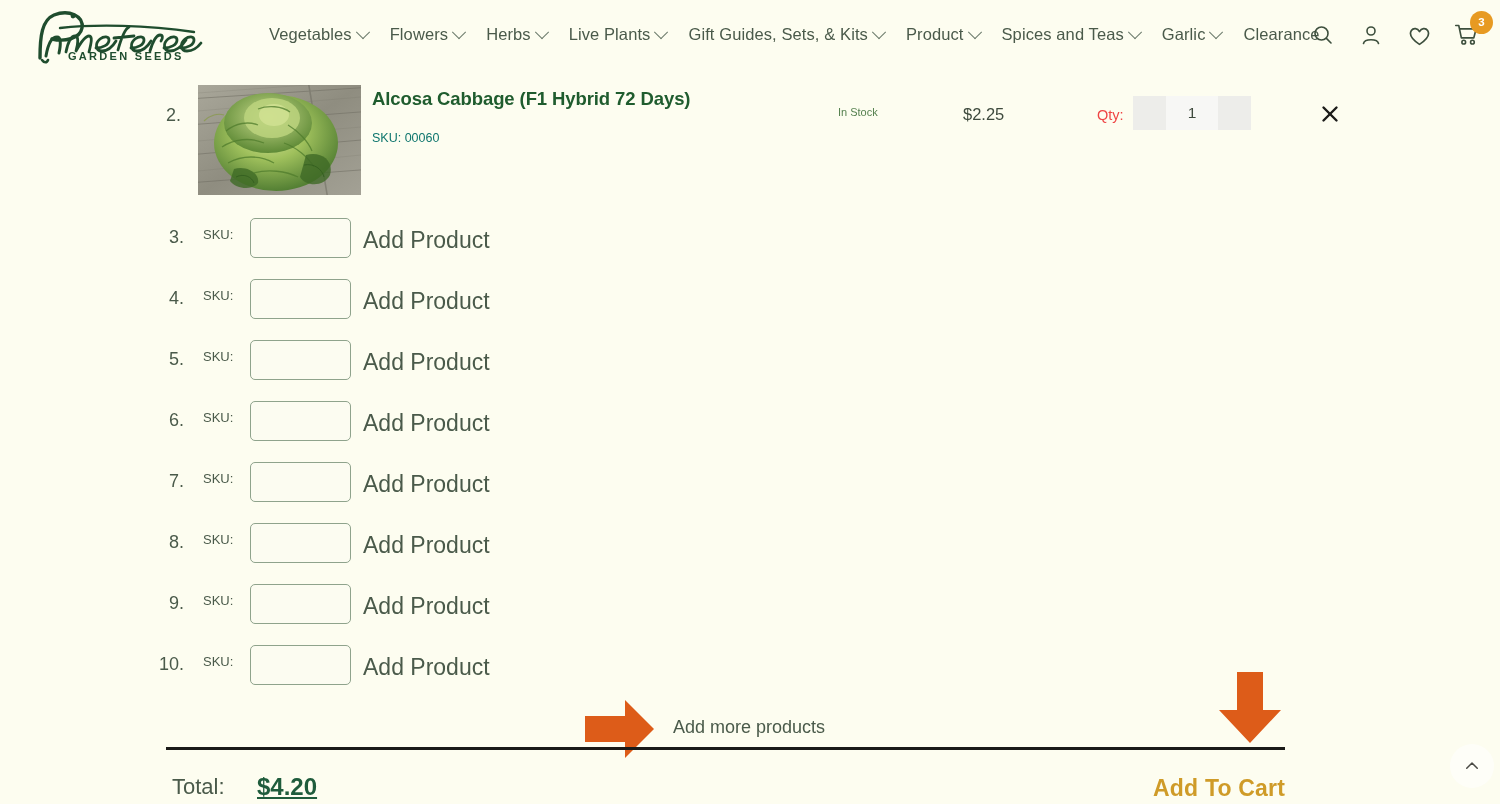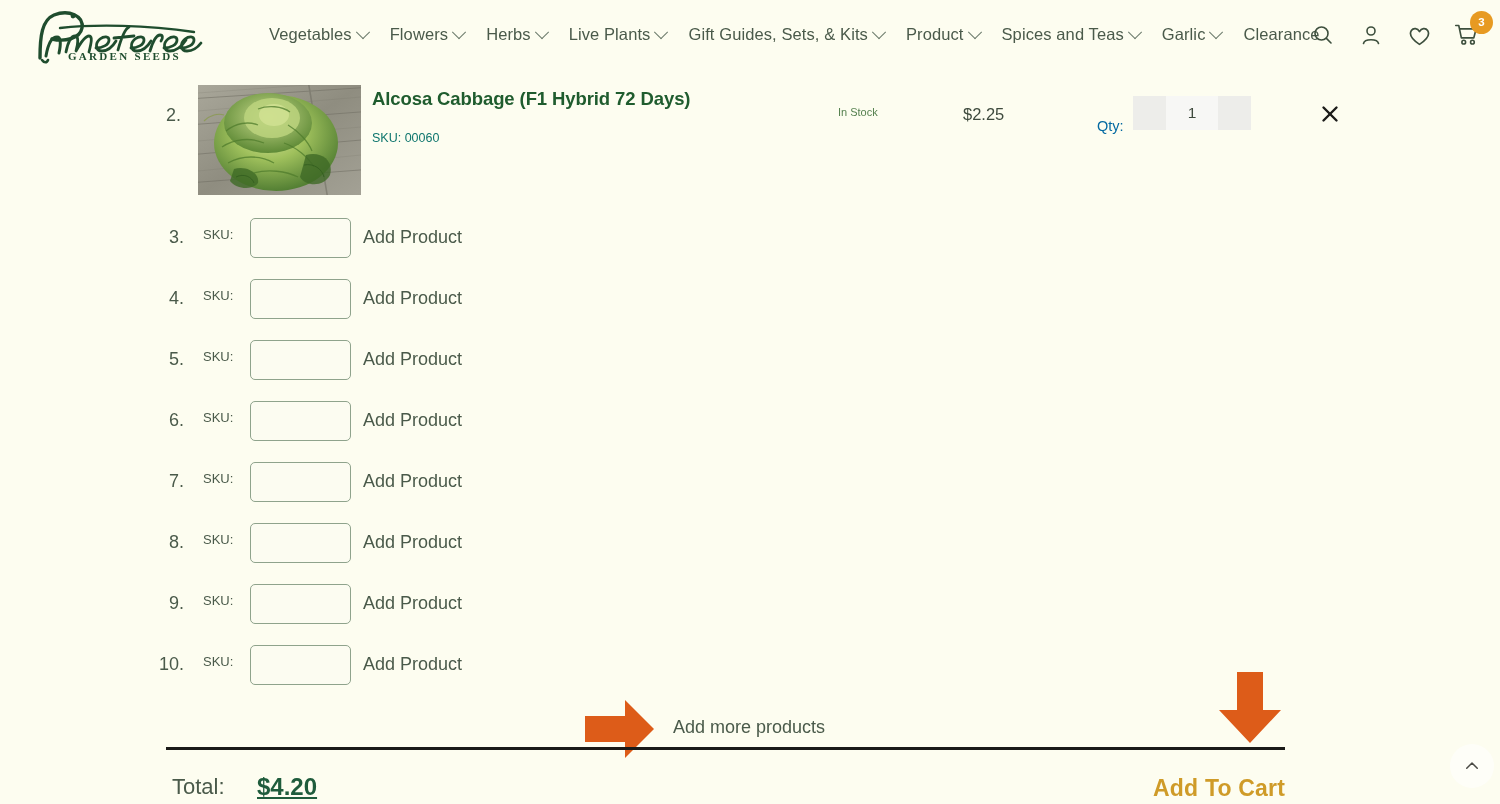--- a/index.html
+++ b/index.html
@@ -32,21 +32,21 @@
     left: 26px;
     top: 6px;
     width: 190px;
     height: 64px;
   }
   .brand svg { display:block; }
   .brand-sub {
     position: absolute;
     left: 42px;
     top: 44px;
-    font-family: Liberation Serif, serif;
+    font-family: Liberation Sans, sans-serif;
     font-size: 11px;
     letter-spacing: 2.3px;
     font-weight: 700;
     color: #1f4d2e;
   }
 
   .main-nav {
     position: absolute;
     left: 258px;
     top: 25px;
@@ -152,23 +152,23 @@
     color: #55804f;
   }
   .prod-price {
     position: absolute;
     left: 963px; top: 29px;
     font-size: 16.5px;
     color: #3e4a3d;
   }
   .qty-label {
     position: absolute;
-    left: 1097px; top: 42px;
+    left: 1097px; top: 31px;
     font-size: 14.5px;
-    color: #0369a1;
+    color: #ef4444;
   }
   .qty-stepper {
     position: absolute;
     left: 1133px; top: 20px;
     width: 118px; height: 34px;
     background: #ededea;
     display: flex;
     align-items: stretch;
   }
   .qty-btn {
@@ -226,21 +226,21 @@
     border-radius: 5px;
     font-family: "Liberation Sans", sans-serif;
     font-size: 16px;
     color: #3e4a3d;
     padding: 0 8px;
     outline: none;
   }
   .add-product-btn {
     position: absolute;
     left: 363px; top: 9px;
-    font-size: 18px;
+    font-size: 23px;
     color: #4a5a4a;
     cursor: pointer;
   }
 
   
   .arrow-right {
     position: absolute;
     left: 585px; top: 698px;
   }
   .arrow-down {

